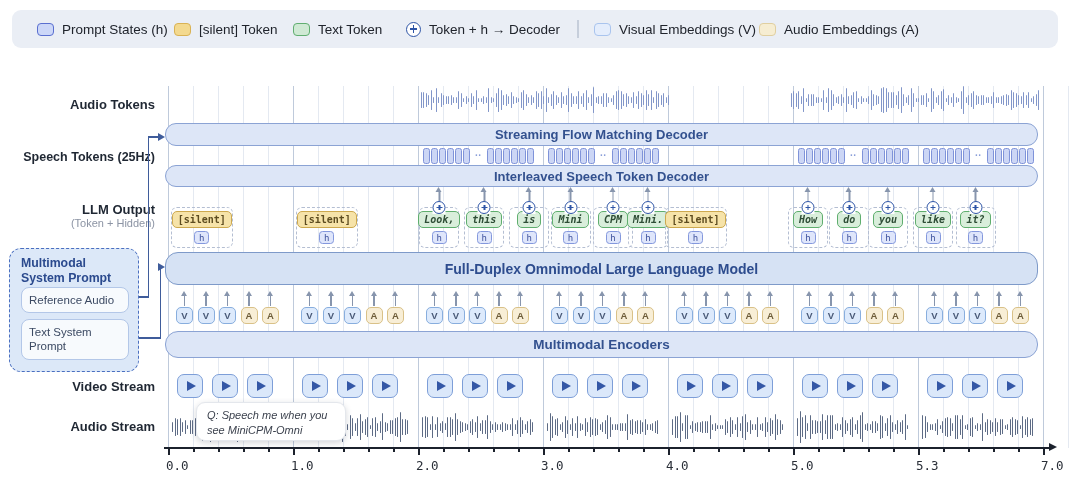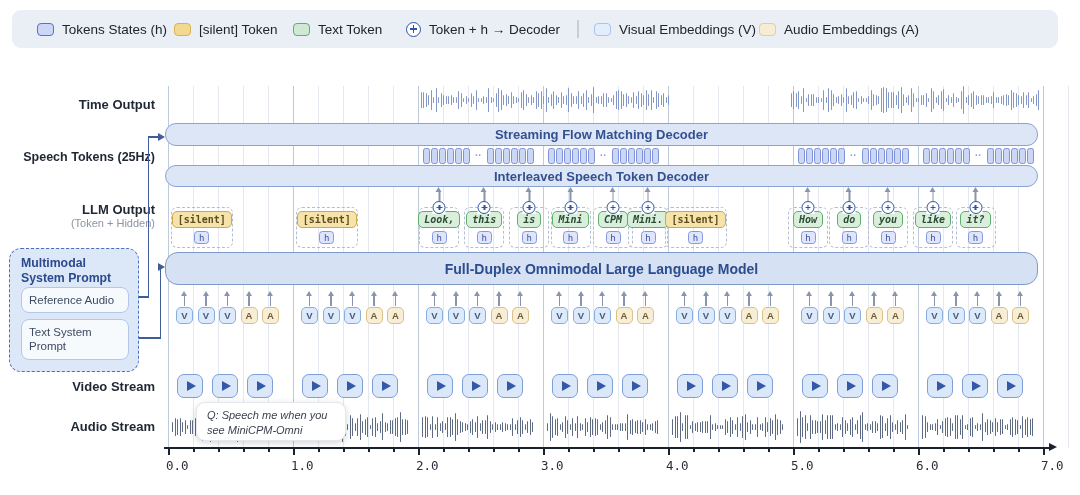--- a/index.html
+++ b/index.html
@@ -96,21 +96,21 @@
            padding:5px 10px;font-size:11px;font-style:italic;color:#3c424e;line-height:1.35;}
 </style>
 </head>
 <body>
 
 <div id="canvas">
 
   <div id="legend">
       <div class="leg-item" style="left: 25px;">
         <div class="sw hidden"></div>
-        <div class="leg-label">Tokens States (h)</div>
+        <div class="leg-label">Prompt States (h)</div>
       </div>
       <div class="leg-item" style="left: 162px;">
         <div class="sw silent"></div>
         <div class="leg-label">[silent] Token</div>
       </div>
       <div class="leg-item" style="left: 281px;">
         <div class="sw text"></div>
         <div class="leg-label">Text Token</div>
       </div>
       <div class="leg-item" style="left: 394px;">
@@ -161,30 +161,31 @@
       <div class="grid" style="left: 893px;"></div>
       <div class="grid major" style="left: 918px;"></div>
       <div class="grid" style="left: 943px;"></div>
       <div class="grid" style="left: 968px;"></div>
       <div class="grid" style="left: 993px;"></div>
       <div class="grid" style="left: 1018px;"></div>
       <div class="grid major" style="left: 1043px;"></div>
       <div class="grid" style="left: 1068px;"></div>
     </div>
 
-  <div class="rowlab" style="top:97px">Time Output</div>
+  <div class="rowlab" style="top:97px">Audio Tokens</div>
   <div class="rowlab" style="top:150px;font-size:12.5px">Speech Tokens (25Hz)</div>
   <div class="rowlab" style="top:202px">LLM Output</div>
   <div class="rowlab sub" style="top:217px">(Token + Hidden)</div>
   <div class="rowlab" style="top:379px">Video Stream</div>
   <div class="rowlab" style="top:419px">Audio Stream</div>
 
   <div class="bar" id="bar-streaming">Streaming Flow Matching Decoder</div>
   <div class="bar" id="bar-interleaved">Interleaved Speech Token Decoder</div>
   <div class="bar" id="bar-llm">Full-Duplex Omnimodal Large Language Model</div>
+  <div class="bar" id="bar-encoders">Multimodal Encoders</div>
 
   <div id="audio-output-layer">
       <div class="wavebar" style="left: 420.5px; top: 92.3166px; height: 15.3669px; background: rgb(130, 150, 201);"></div>
       <div class="wavebar" style="left: 423px; top: 91.8725px; height: 16.2549px; background: rgb(130, 150, 201);"></div>
       <div class="wavebar" style="left: 425.5px; top: 93.4187px; height: 13.1627px; background: rgb(130, 150, 201);"></div>
       <div class="wavebar" style="left: 428px; top: 95.108px; height: 9.784px; background: rgb(130, 150, 201);"></div>
       <div class="wavebar" style="left: 430.5px; top: 90.004px; height: 19.9921px; background: rgb(130, 150, 201);"></div>
       <div class="wavebar" style="left: 433px; top: 97.1659px; height: 5.66812px; background: rgb(130, 150, 201);"></div>
       <div class="wavebar" style="left: 435.5px; top: 88.2497px; height: 23.5006px; background: rgb(130, 150, 201);"></div>
       <div class="wavebar" style="left: 438px; top: 97.1175px; height: 5.76507px; background: rgb(130, 150, 201);"></div>
@@ -1260,21 +1261,21 @@
       <div class="tick" style="left: 968px; height: 4px;"></div>
       <div class="tick" style="left: 993px; height: 4px;"></div>
       <div class="tick" style="left: 1018px; height: 4px;"></div>
       <div class="tick" style="left: 1043px; height: 7px;"></div>
       <div class="tick-label" style="left: 166px;">0.0</div>
       <div class="tick-label" style="left: 291px;">1.0</div>
       <div class="tick-label" style="left: 416px;">2.0</div>
       <div class="tick-label" style="left: 541px;">3.0</div>
       <div class="tick-label" style="left: 666px;">4.0</div>
       <div class="tick-label" style="left: 791px;">5.0</div>
-      <div class="tick-label" style="left: 916px;">6.0</div>
+      <div class="tick-label" style="left: 916px;">5.3</div>
       <div class="tick-label" style="left: 1041px;">7.0</div>
     </div>
 
   <div id="sidebar">
     <div id="sidebar-title">Multimodal System Prompt</div>
     <div class="sb-box" id="sb-ref">Reference Audio</div>
     <div class="sb-box" id="sb-tsp">Text System Prompt</div>
   </div>
 
   <div class="conn" style="left:127px;top:296px;width:22px;height:1.6px"></div>

